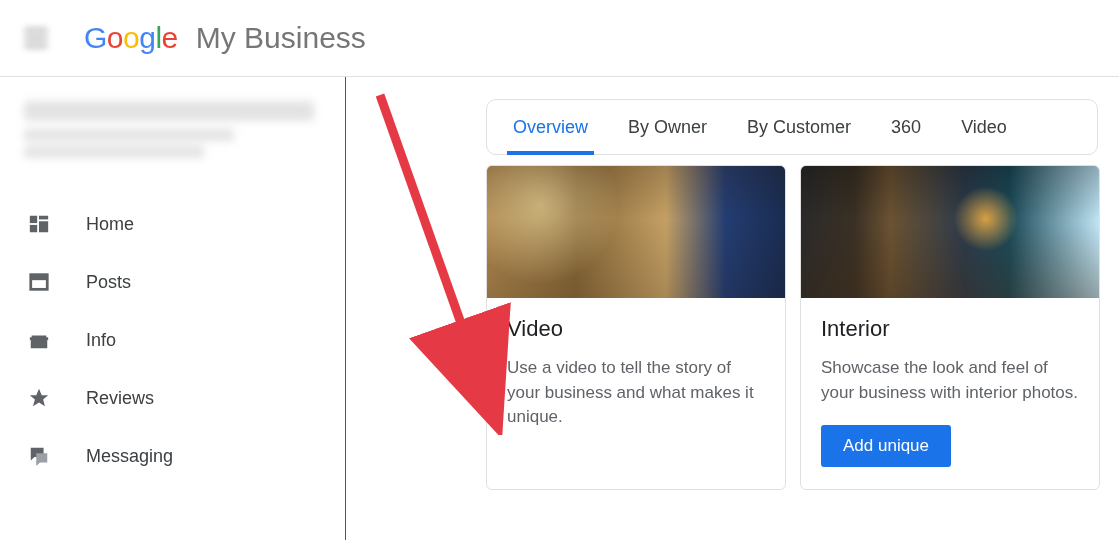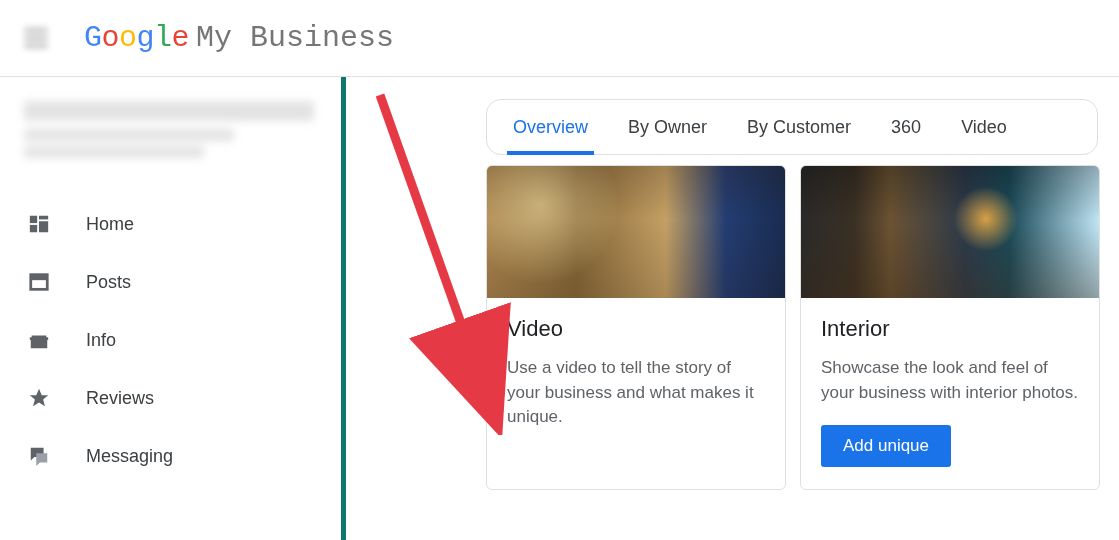--- a/index.html
+++ b/index.html
@@ -27,45 +27,45 @@
     display:flex;
     flex-direction:column;
     justify-content:space-between;
   }
   .hamburger-icon span {
     display:block; height:4px; background:#888; border-radius:2px;
   }
   .logo {
     display: flex;
     align-items: center;
-    font-family: Liberation Mono, monospace;
+    font-family: Liberation Sans, sans-serif;
   }
   .logo-google {
     font-weight: 500;
     font-size: 30px;
     letter-spacing: -0.5px;
   }
   .g-b { color:#4285f4; }
   .g-r { color:#ea4335; }
   .g-y { color:#fbbc05; }
   .g-g { color:#34a853; }
   .logo-product {
     font-size: 30px;
     color:#767676;
     font-weight:400;
-    margin-left:7px;
+    margin-left:18px;
   }
 
   .layout {
     display:flex;
     height: calc(100% - 77px);
   }
   .sidebar {
     width: 346px;
-    border-right:5px solid #0f766e;
+    border-right:1px solid #0f766e;
     padding-top:18px;
   }
   .biz-blur {
     padding: 6px 24px 22px 24px;
     filter: blur(4px);
     opacity:0.55;
     color:#555;
   }
   .biz-blur .biz-name {
     font-size:22px;
@@ -105,21 +105,21 @@
     flex:1;
     display:flex;
     flex-direction:column;
     padding-left:140px;
     padding-top:22px;
     position:relative;
   }
   .tabs {
     background:#fff;
     border:1px solid #e0e0e0;
-    border-radius:15px;
+    border-radius:10px;
     width:612px;
     height:56px;
     display:flex;
     align-items:center;
   }
   .tab {
     padding:0 20px;
     height:100%;
     display:flex;
     align-items:center;

